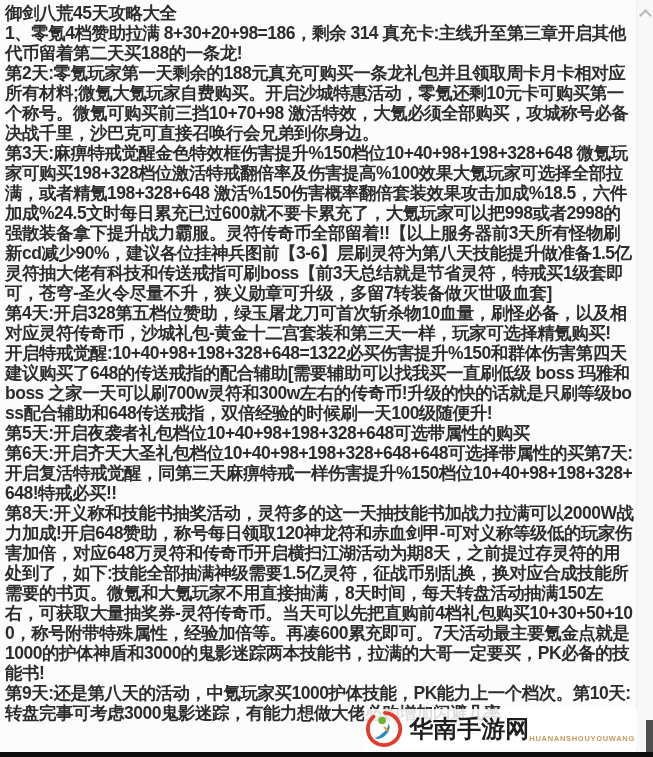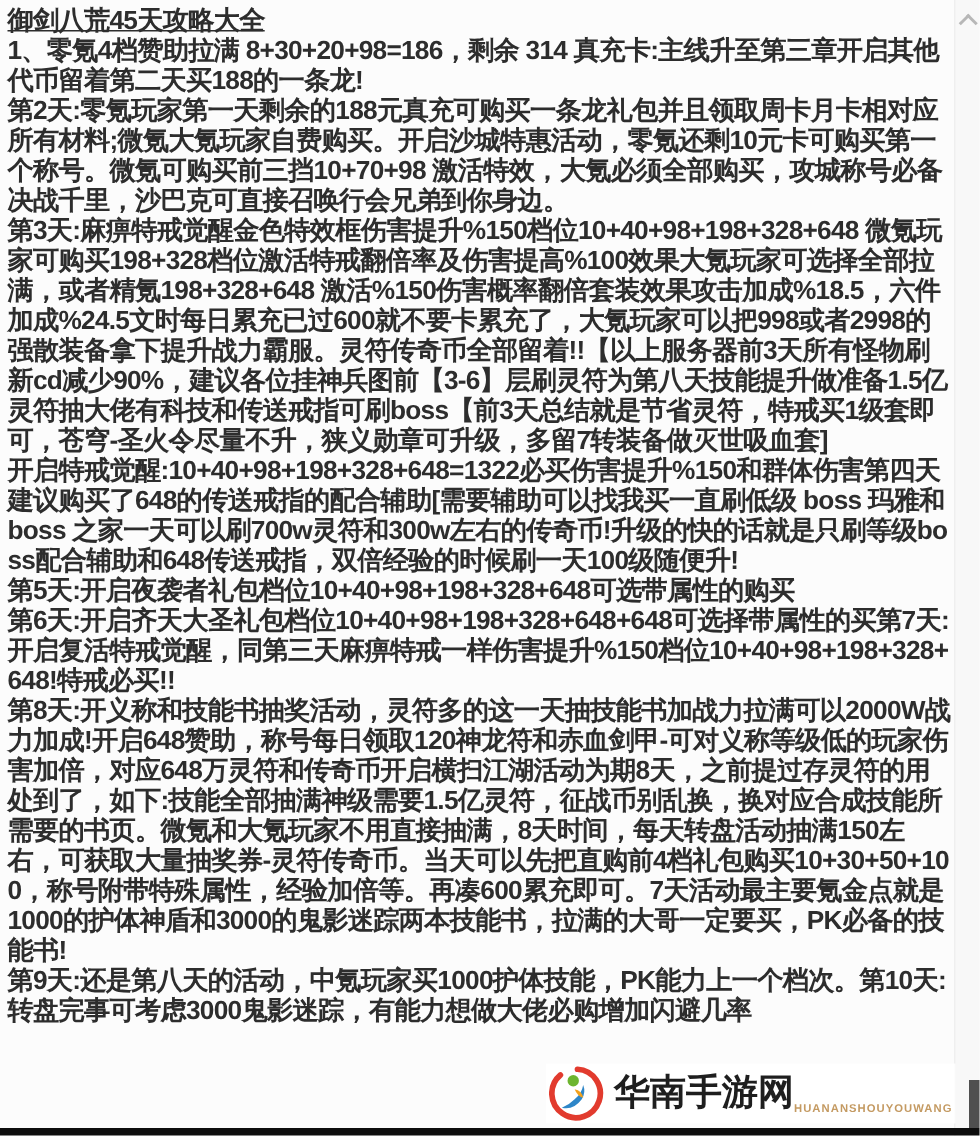--- a/index.html
+++ b/index.html
@@ -7,21 +7,21 @@
     width:653px;height:757px;position:relative;overflow:hidden;
     background:#fcfcfc;
     font-family:"Liberation Sans","DejaVu Sans",sans-serif;
   }
   .content{
     position:absolute;top:3px;left:5px;width:630px;
     color:#2d2d2d;font-size:17.5px;line-height:20px;font-weight:600;
     letter-spacing:-0.5px;word-break:break-all;text-align:left;
   }
   .content h1{
-    margin:0;font-size:17.5px;line-height:20px;font-weight:600;letter-spacing:-0.5px;text-decoration:underline;
+    margin:0;font-size:17.5px;line-height:20px;font-weight:600;letter-spacing:-0.5px;
   }
   .content p{margin:0;}
   .scrollbar{
     position:absolute;top:0;right:0;width:16px;height:757px;
     background:#f8f8f8;border-left:1px solid #efefef;
   }
   .chev{
     position:absolute;top:11px;left:4px;width:7px;height:7px;
     border-left:2px solid #b7b7b7;border-top:2px solid #b7b7b7;
     transform:rotate(45deg);
@@ -48,20 +48,21 @@
   .wm-logo{width:38px;height:38px;flex:0 0 auto;}
 </style>
 </head>
 <body>
 
 <div class="content">
   <h1>御剑八荒45天攻略大全</h1>
   <p>1、零氪4档赞助拉满 8+30+20+98=186，剩余 314 真充卡:主线升至第三章开启其他代币留着第二天买188的一条龙!</p>
   <p>第2天:零氪玩家第一天剩余的188元真充可购买一条龙礼包并且领取周卡月卡相对应所有材料;微氪大氪玩家自费购买。开启沙城特惠活动，零氪还剩10元卡可购买第一个称号。微氪可购买前三挡10+70+98 激活特效，大氪必须全部购买，攻城称号必备决战千里，沙巴克可直接召唤行会兄弟到你身边。</p>
   <p>第3天:麻痹特戒觉醒金色特效框伤害提升%150档位10+40+98+198+328+648 微氪玩家可购买198+328档位激活特戒翻倍率及伤害提高%100效果大氪玩家可选择全部拉满，或者精氪198+328+648 激活%150伤害概率翻倍套装效果攻击加成%18.5，六件加成%24.5文时每日累充已过600就不要卡累充了，大氪玩家可以把998或者2998的强散装备拿下提升战力霸服。灵符传奇币全部留着!!【以上服务器前3天所有怪物刷新cd减少90%，建议各位挂神兵图前【3-6】层刷灵符为第八天技能提升做准备1.5亿灵符抽大佬有科技和传送戒指可刷boss【前3天总结就是节省灵符，特戒买1级套即可，苍穹-圣火令尽量不升，狭义勋章可升级，多留7转装备做灭世吸血套]</p>
+  <p>第4天:开启328第五档位赞助，绿玉屠龙刀可首次斩杀物10血量，刷怪必备，以及相对应灵符传奇币，沙城礼包-黄金十二宫套装和第三天一样，玩家可选择精氪购买!</p>
   <p>开启特戒觉醒:10+40+98+198+328+648=1322必买伤害提升%150和群体伤害第四天建议购买了648的传送戒指的配合辅助[需要辅助可以找我买一直刷低级 boss 玛雅和 boss 之家一天可以刷700w灵符和300w左右的传奇币!升级的快的话就是只刷等级boss配合辅助和648传送戒指，双倍经验的时候刷一天100级随便升!</p>
   <p>第5天:开启夜袭者礼包档位10+40+98+198+328+648可选带属性的购买</p>
   <p>第6天:开启齐天大圣礼包档位10+40+98+198+328+648+648可选择带属性的买第7天:开启复活特戒觉醒，同第三天麻痹特戒一样伤害提升%150档位10+40+98+198+328+648!特戒必买!!</p>
   <p>第8天:开义称和技能书抽奖活动，灵符多的这一天抽技能书加战力拉满可以2000W战力加成!开启648赞助，称号每日领取120神龙符和赤血剑甲-可对义称等级低的玩家伤害加倍，对应648万灵符和传奇币开启横扫江湖活动为期8天，之前提过存灵符的用处到了，如下:技能全部抽满神级需要1.5亿灵符，征战币别乱换，换对应合成技能所需要的书页。微氪和大氪玩家不用直接抽满，8天时间，每天转盘活动抽满150左右，可获取大量抽奖券-灵符传奇币。当天可以先把直购前4档礼包购买10+30+50+100，称号附带特殊属性，经验加倍等。再凑600累充即可。7天活动最主要氪金点就是1000的护体神盾和3000的鬼影迷踪两本技能书，拉满的大哥一定要买，PK必备的技能书!</p>
   <p>第9天:还是第八天的活动，中氪玩家买1000护体技能，PK能力上一个档次。第10天:转盘完事可考虑3000鬼影迷踪，有能力想做大佬必购增加闪避几率</p>
 </div>
 
 <div class="scrollbar">
   <span class="chev"></span>
 </div>

